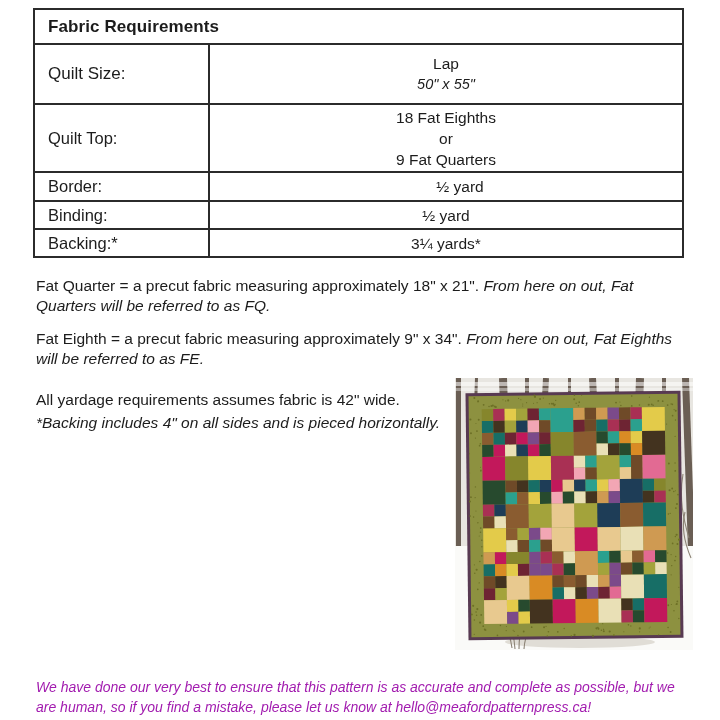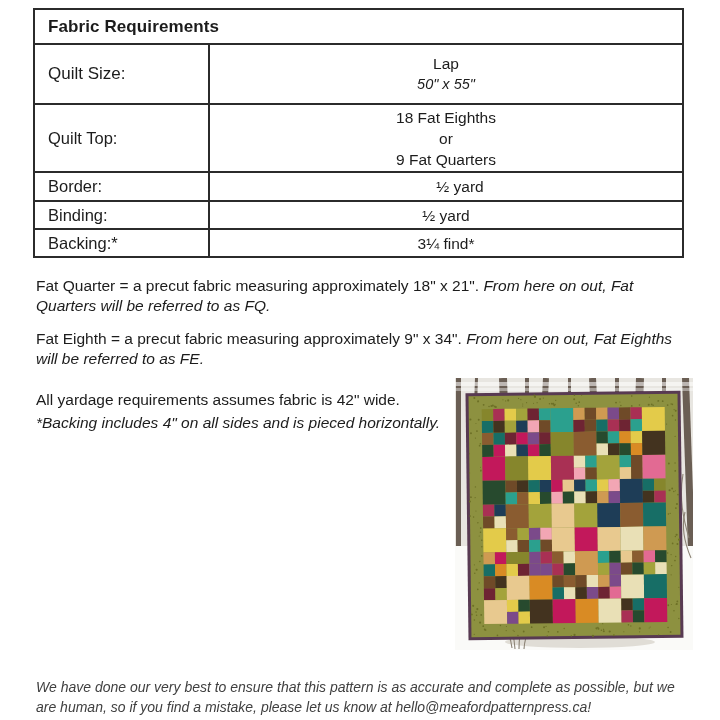--- a/index.html
+++ b/index.html
@@ -57,21 +57,21 @@
   
   .photo {
     position: absolute; left: 455px; top: 378px;
     width: 238px; height: 272px;
   }
 
   
   .footer {
     position: absolute; left: 36px; top: 678px; width: 662px;
     font-style: italic; font-size: 14px; line-height: 19.5px;
-    color: #404040;
+    color: #a21caf;
   }
 </style>
 </head>
 <body>
 
 <div class="page">
 
   <div class="fr-table">
     <div class="t-header">Fabric Requirements</div>
 
@@ -102,21 +102,21 @@
     <div class="t-row h28">
       <div class="t-label">Binding:</div>
       <div class="t-value">
         <span>½ yard</span>
       </div>
     </div>
 
     <div class="t-row h28">
       <div class="t-label">Backing:*</div>
       <div class="t-value">
-        <span>3¼ find*</span>
+        <span>3¼ yards*</span>
       </div>
     </div>
   </div>
 
   <div class="notes">
     <p class="note"><span>Fat Quarter = a precut fabric measuring approximately 18" x 21". </span><span class="italic">From here on out, Fat Quarters will be referred to as FQ.</span></p>
     <p class="note wide-gap"><span>Fat Eighth = a precut fabric measuring approximately 9" x 34". </span><span class="italic">From here on out, Fat Eighths will be referred to as FE.</span></p>
     <p class="note single gap17">All yardage requirements assumes fabric is 42" wide.</p>
     <p class="note single italic">*Backing includes 4" on all sides and is pieced horizontally.</p>
   </div>

